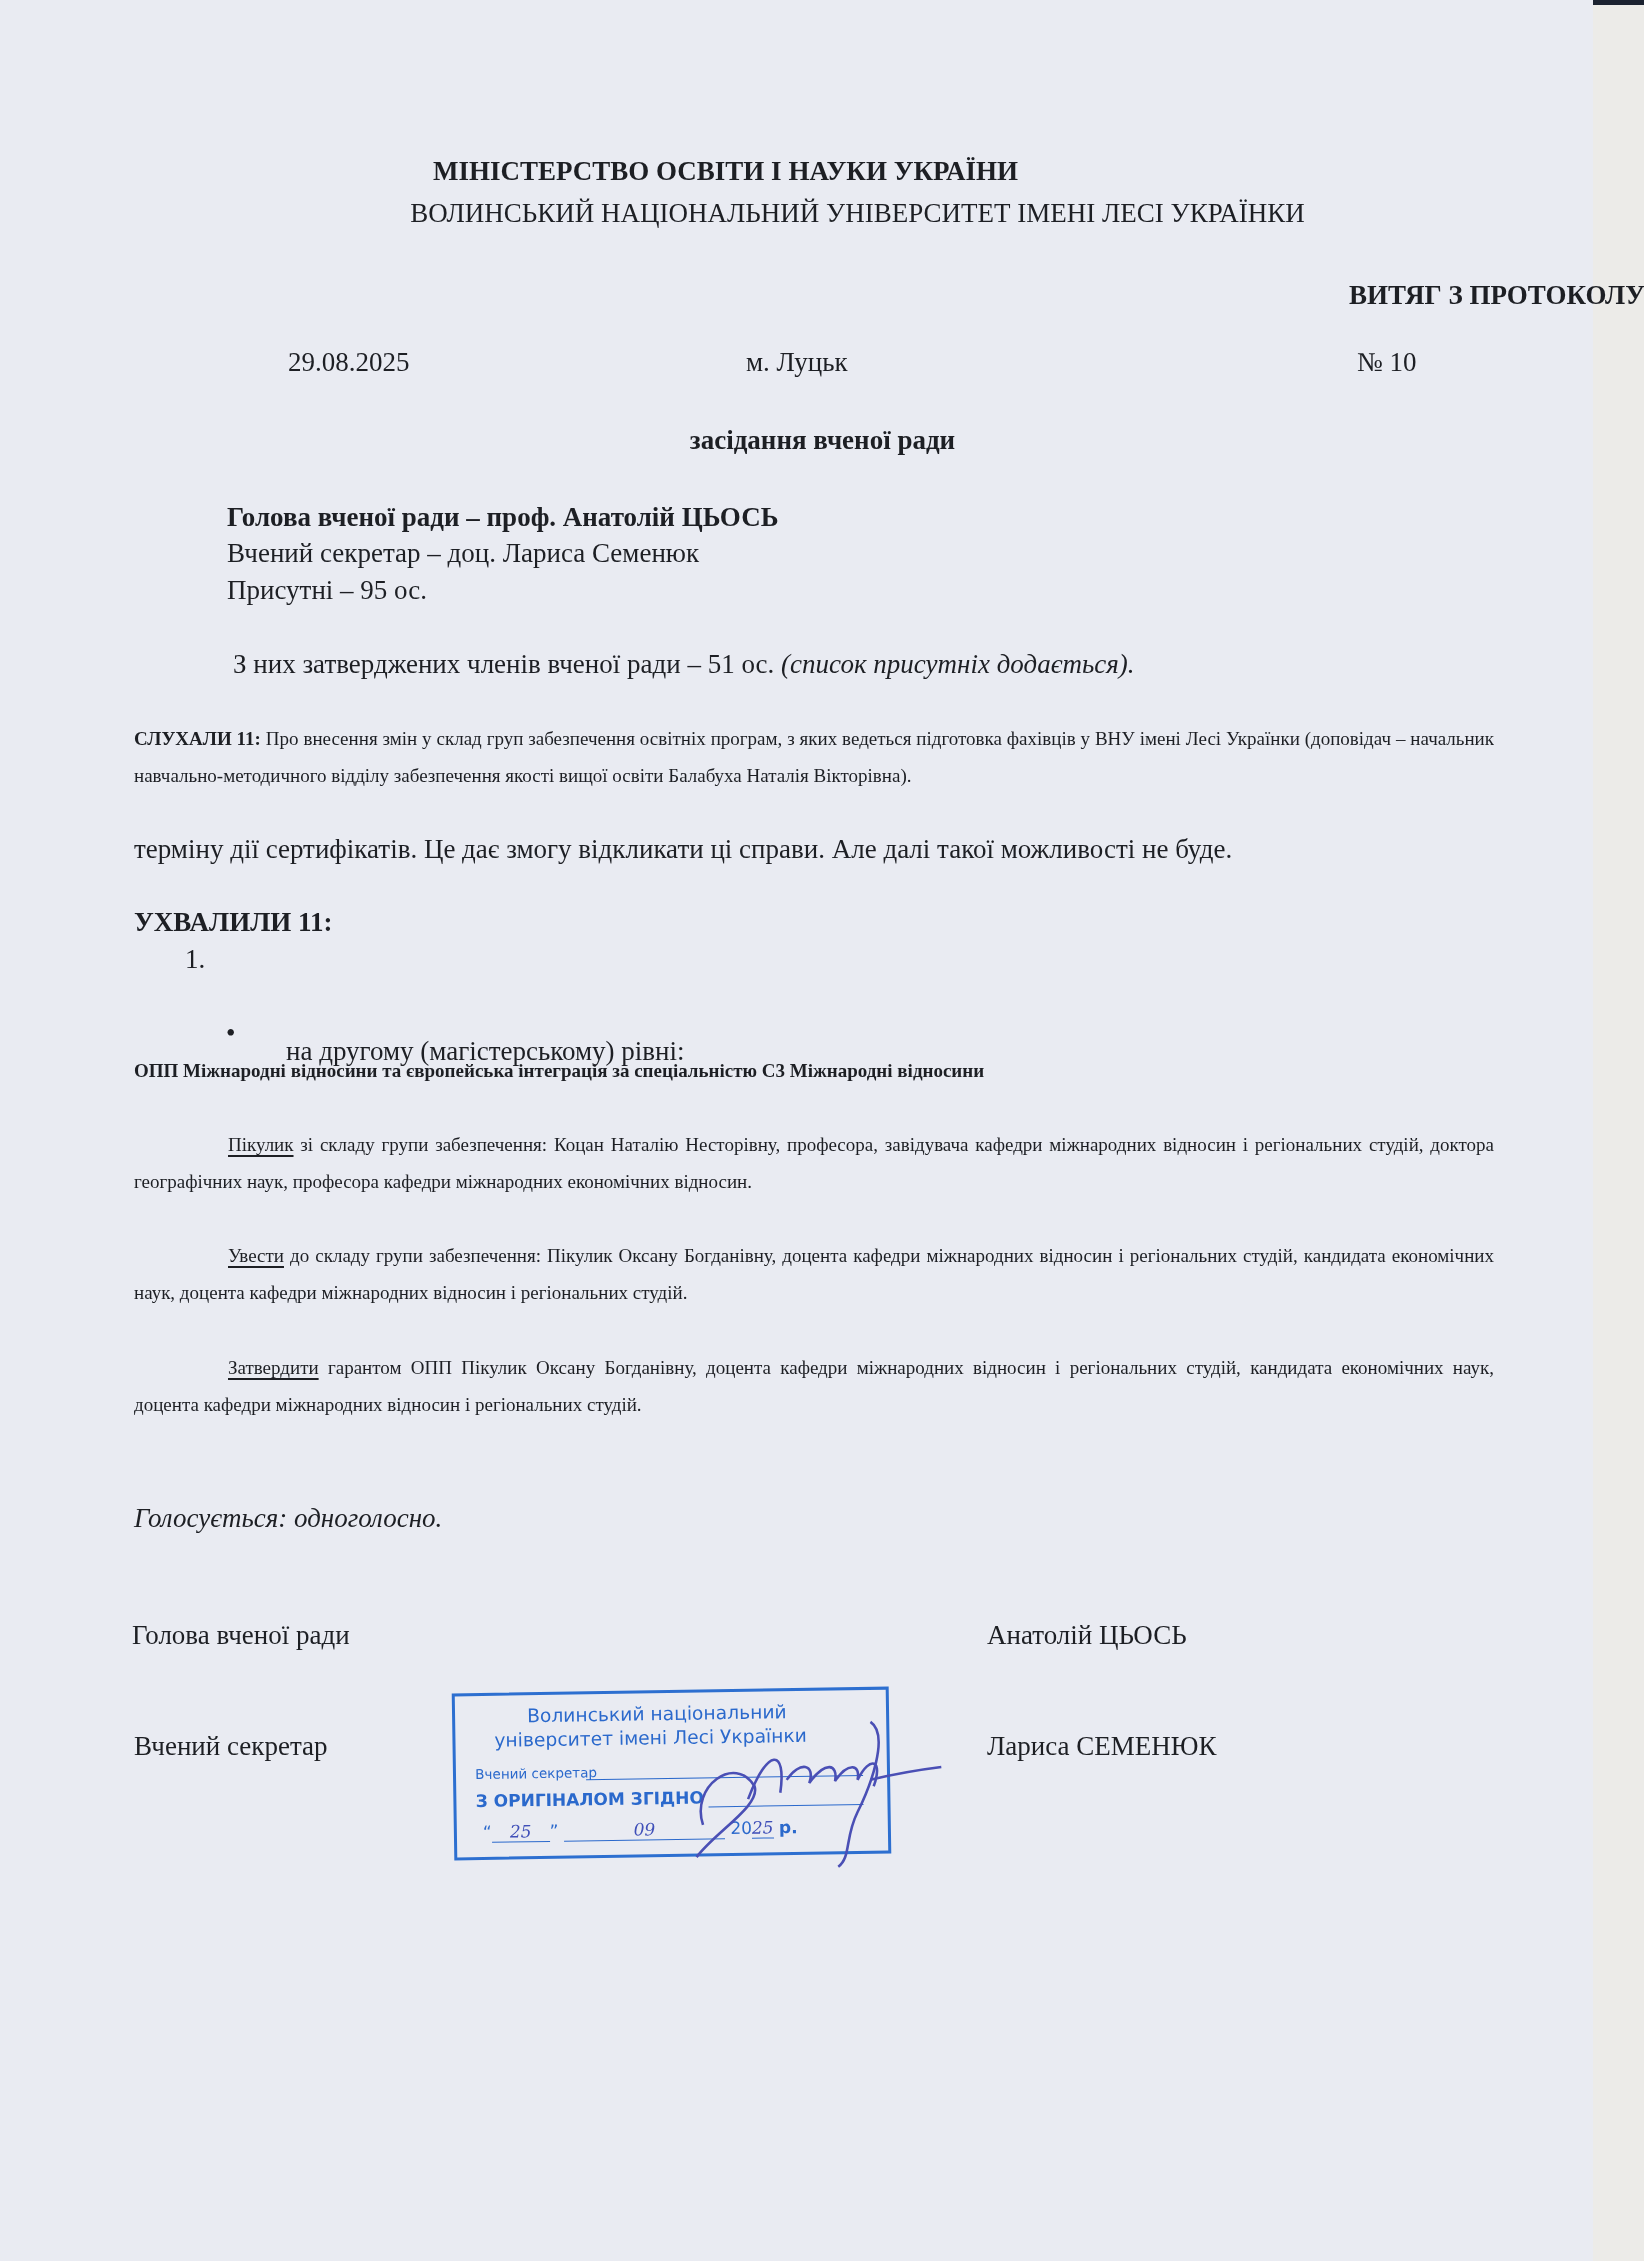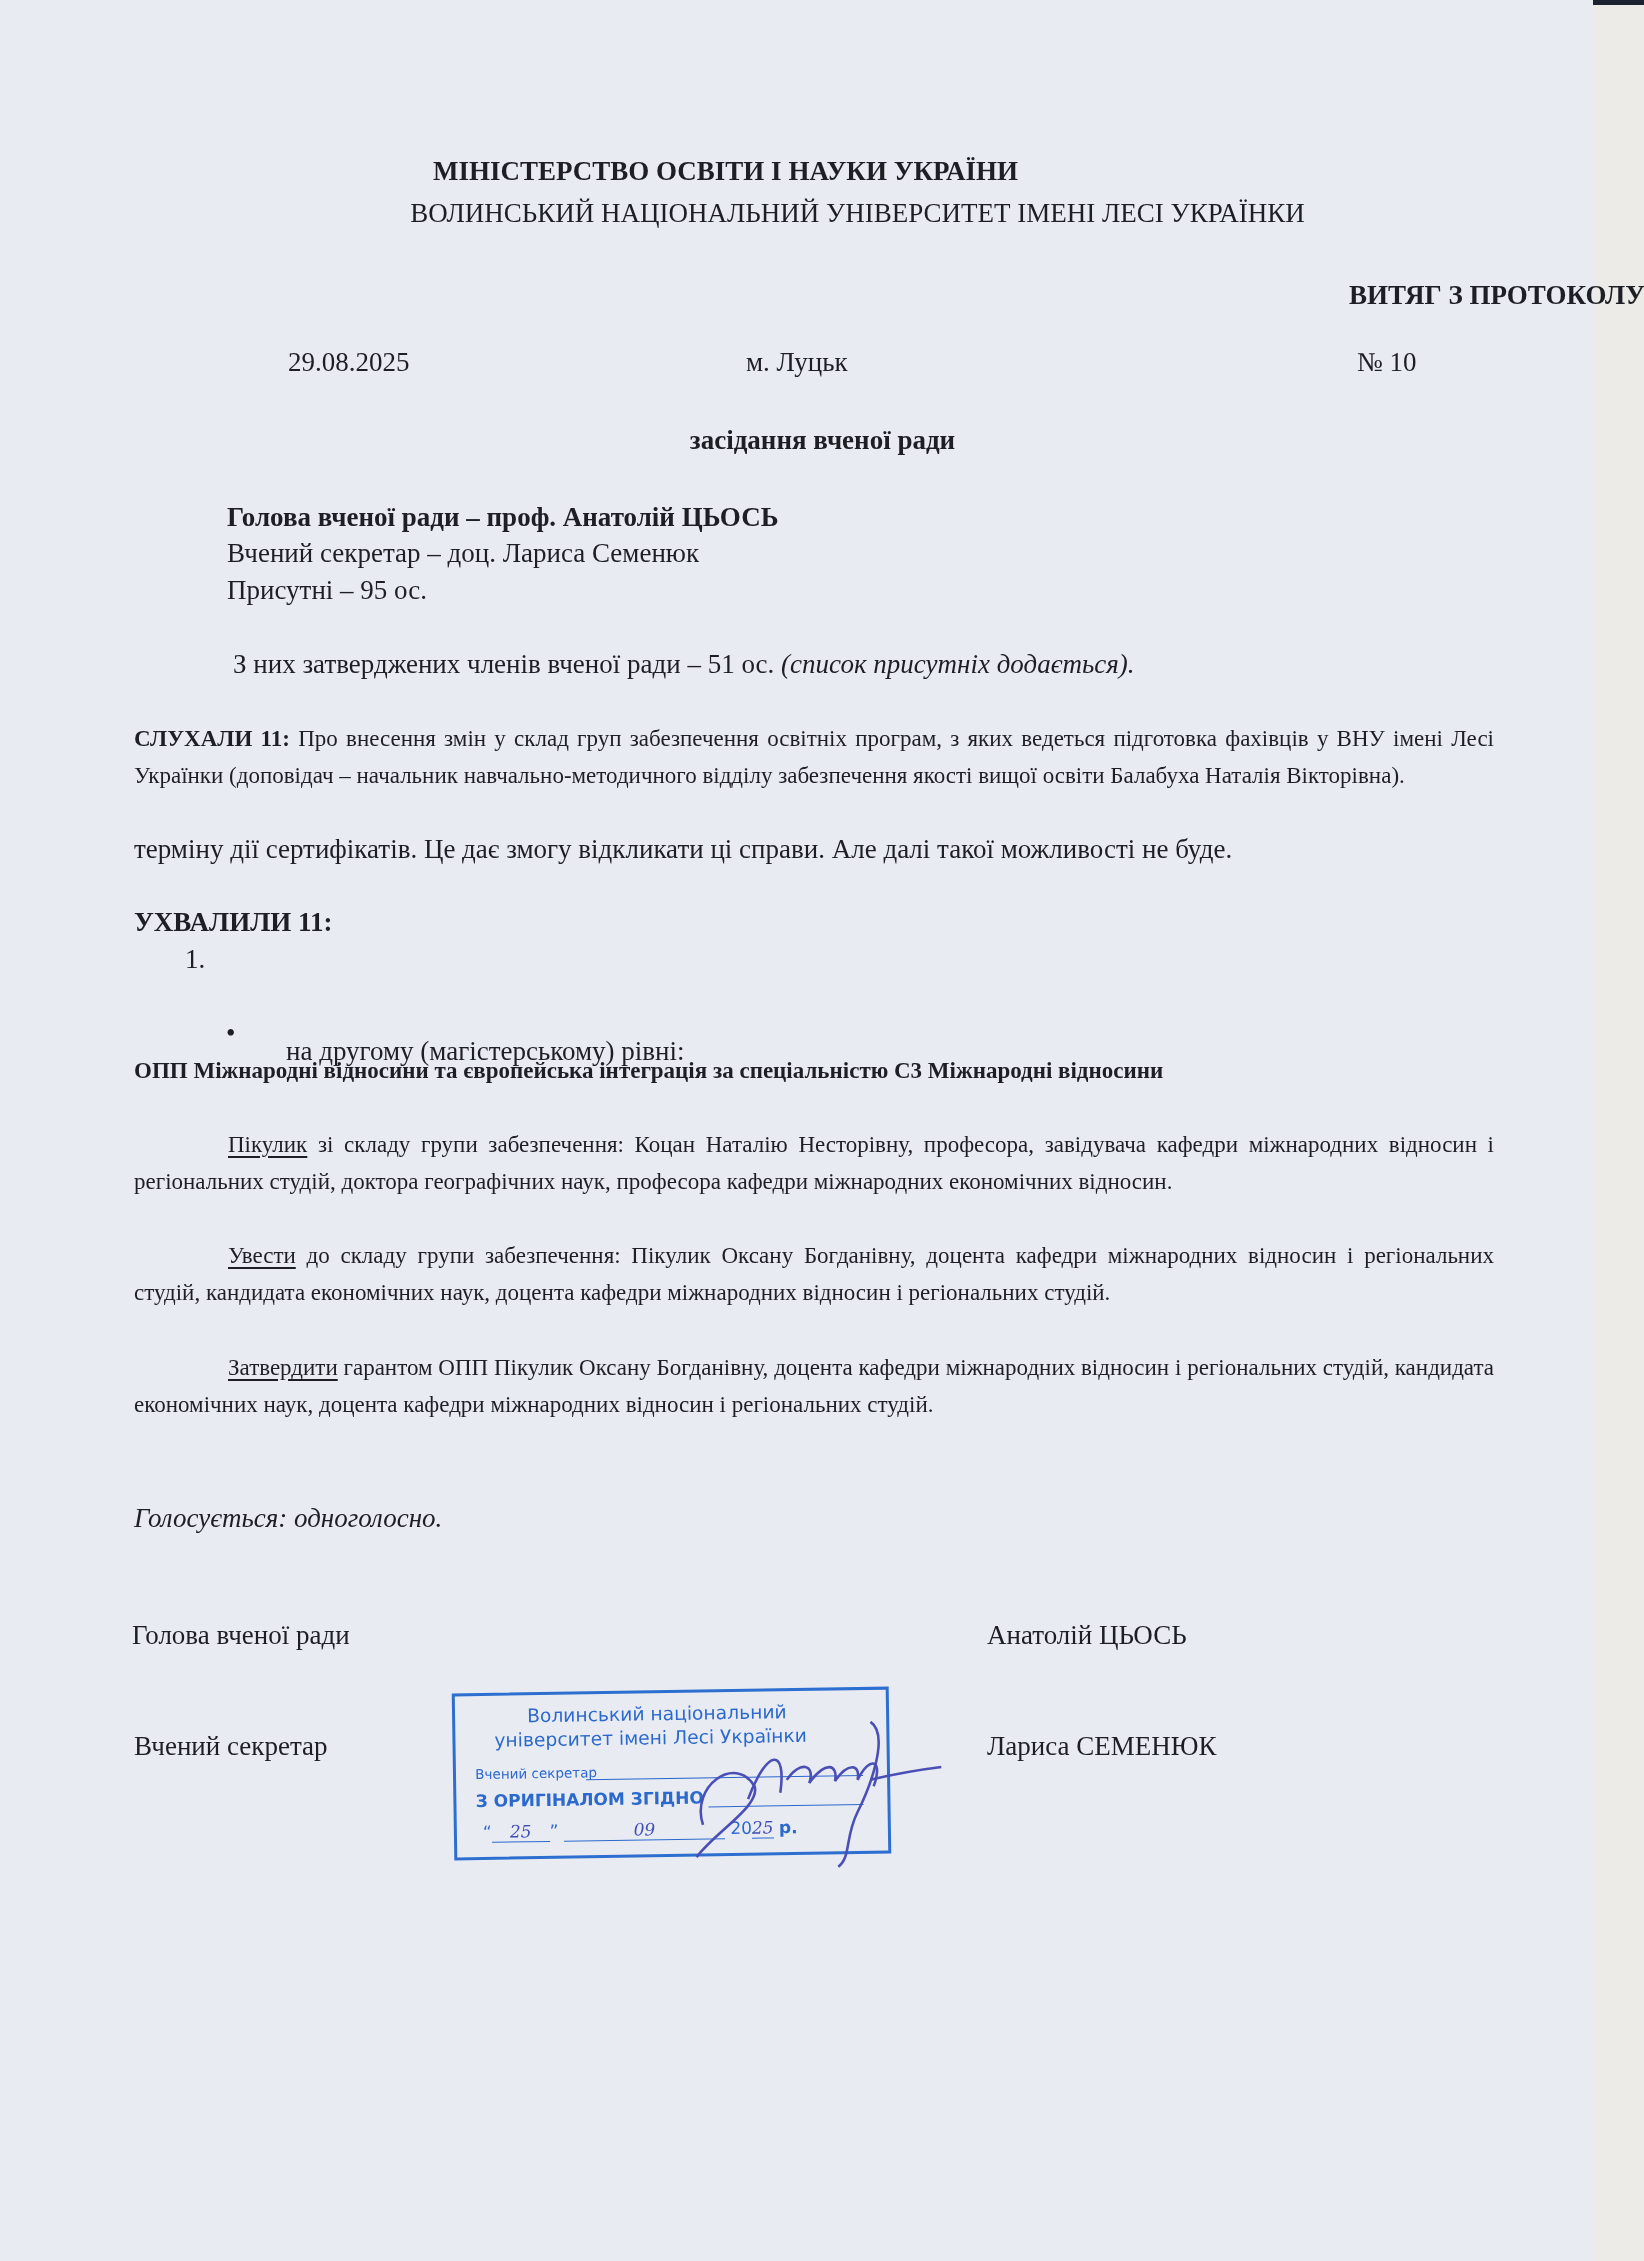--- a/index.html
+++ b/index.html
@@ -10,21 +10,21 @@
     color: #1d1f24;
   }
   .strip { position: absolute; left: 1593px; top: 0; width: 52px; height: 2261px; background: #ecebe8; }
   .strip-top { position: absolute; left: 1593px; top: 0; width: 52px; height: 4.5px; background: #1b2230; }
   .t { position: absolute; font-size: 27px; line-height: 37px; white-space: nowrap; }
   .b { font-weight: bold; }
   .i { font-style: italic; }
   .u { text-decoration: underline; text-decoration-thickness: 1.9px; text-underline-offset: 3.9px; }
   .center { left: 0; width: 1645px; text-align: center; }
   .para {
-    position: absolute; left: 134px; width: 1360px; font-size: 23px; line-height: 37px;
+    position: absolute; left: 134px; width: 1360px; font-size: 19px; line-height: 37px;
     text-align: justify; text-align-last: left;
   }
   .para .ind { display: inline-block; width: 94px; }
   .list1 { position: absolute; left: 185px; width: 1308px; font-size: 27px; line-height: 37px; text-align: justify; text-align-last: left; padding-left: 39px; box-sizing: border-box; }
   .list1 .num { position: absolute; left: 0; top: 0; }
   .bullet { position: absolute; left: 226px; font-size: 27px; line-height: 37px; }
   .stamp {
     position: absolute; left: 453px; top: 1690px; width: 431px; height: 161px;
     border: 3.2px solid #2d6fd0; transform: rotate(-0.9deg); color: #2b69cc;
     font-family: "DejaVu Sans", "Liberation Sans", sans-serif;

